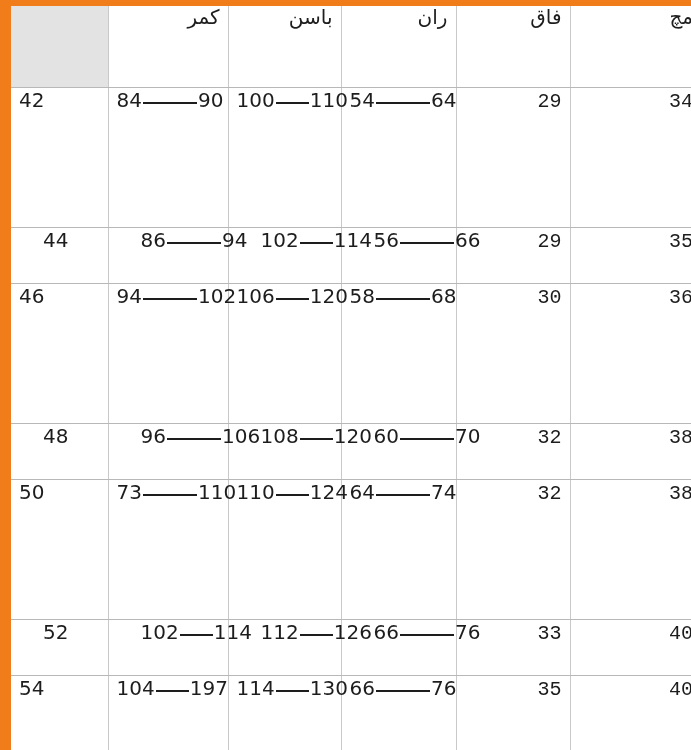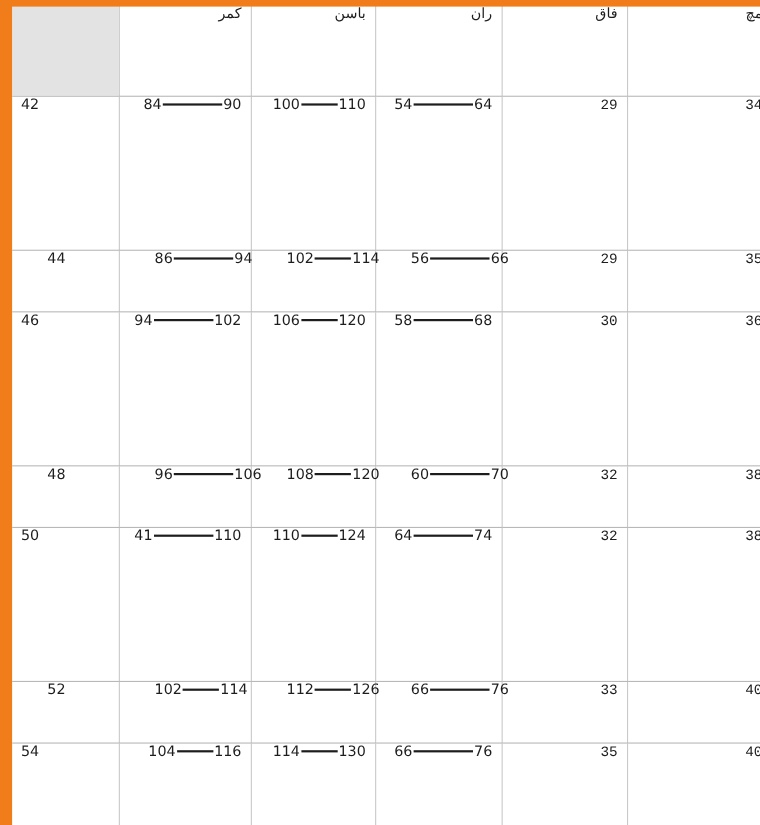--- a/index.html
+++ b/index.html
@@ -66,21 +66,21 @@
   table.size-table col.c-thigh  { width: 115px; }
   table.size-table col.c-rise   { width: 114px; }
   table.size-table col.c-cuff   { width: 131px; }
 
   table.size-table th,
   table.size-table td {
     border-right: 1px solid #c9c9c9;
     border-bottom: 1px solid #b8b8b8;
     padding: 0 8px;
     margin: 0;
-    font-size: 13px;
+    font-size: 20px;
     color: #1d1d1d;
     font-weight: normal;
     vertical-align: top;
     box-sizing: border-box;
     background: #ffffff;
   }
   table.size-table th:last-child,
   table.size-table td:last-child {
     border-right: none;
   }
@@ -197,37 +197,37 @@
           <tr class="r-short">
             <td class="size-cell">48</td>
             <td class="val-cell"><span class="range"><span class="lo">96</span><span class="rule w-long"></span><span class="hi">106</span></span></td>
             <td class="val-cell"><span class="range"><span class="lo">108</span><span class="rule w-short"></span><span class="hi">120</span></span></td>
             <td class="val-cell"><span class="range"><span class="lo">60</span><span class="rule w-long"></span><span class="hi">70</span></span></td>
             <td class="val-cell"><span class="single">32</span></td>
             <td class="val-cell"><span class="single">38</span></td>
           </tr>
           <tr class="r-tall">
             <td class="size-cell">50</td>
-            <td class="val-cell"><span class="range"><span class="lo">41</span><span class="rule w-long"></span><span class="hi">110</span></span></td>
+            <td class="val-cell"><span class="range"><span class="lo">73</span><span class="rule w-long"></span><span class="hi">110</span></span></td>
             <td class="val-cell"><span class="range"><span class="lo">110</span><span class="rule w-short"></span><span class="hi">124</span></span></td>
             <td class="val-cell"><span class="range"><span class="lo">64</span><span class="rule w-long"></span><span class="hi">74</span></span></td>
             <td class="val-cell"><span class="single">32</span></td>
             <td class="val-cell"><span class="single">38</span></td>
           </tr>
           <tr class="r-short">
             <td class="size-cell">52</td>
             <td class="val-cell"><span class="range"><span class="lo">102</span><span class="rule w-short"></span><span class="hi">114</span></span></td>
             <td class="val-cell"><span class="range"><span class="lo">112</span><span class="rule w-short"></span><span class="hi">126</span></span></td>
             <td class="val-cell"><span class="range"><span class="lo">66</span><span class="rule w-long"></span><span class="hi">76</span></span></td>
             <td class="val-cell"><span class="single">33</span></td>
             <td class="val-cell"><span class="single">40</span></td>
           </tr>
           <tr class="r-tall">
             <td class="size-cell">54</td>
-            <td class="val-cell"><span class="range"><span class="lo">104</span><span class="rule w-short"></span><span class="hi">116</span></span></td>
+            <td class="val-cell"><span class="range"><span class="lo">104</span><span class="rule w-short"></span><span class="hi">197</span></span></td>
             <td class="val-cell"><span class="range"><span class="lo">114</span><span class="rule w-short"></span><span class="hi">130</span></span></td>
             <td class="val-cell"><span class="range"><span class="lo">66</span><span class="rule w-long"></span><span class="hi">76</span></span></td>
             <td class="val-cell"><span class="single">35</span></td>
             <td class="val-cell"><span class="single">40</span></td>
           </tr>
         </tbody>
     </table>
   </div>
 
 </div>

